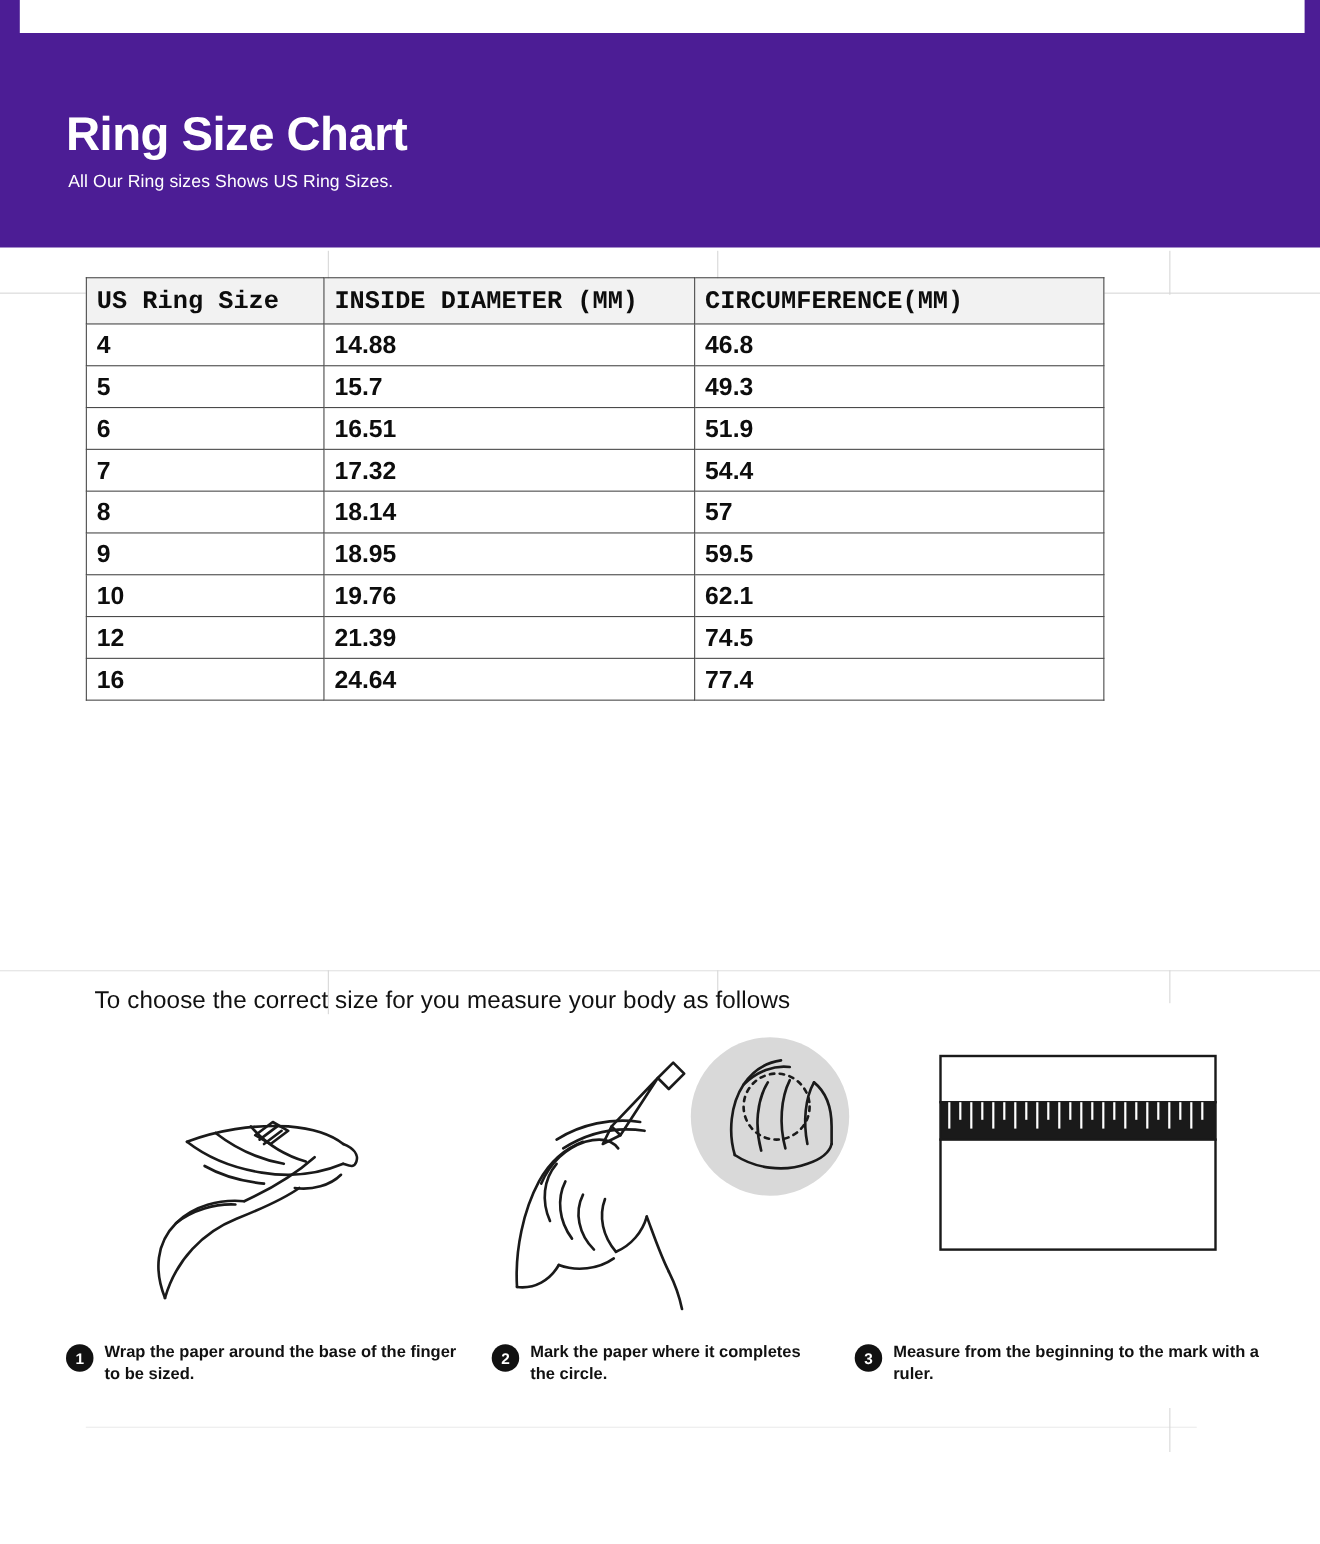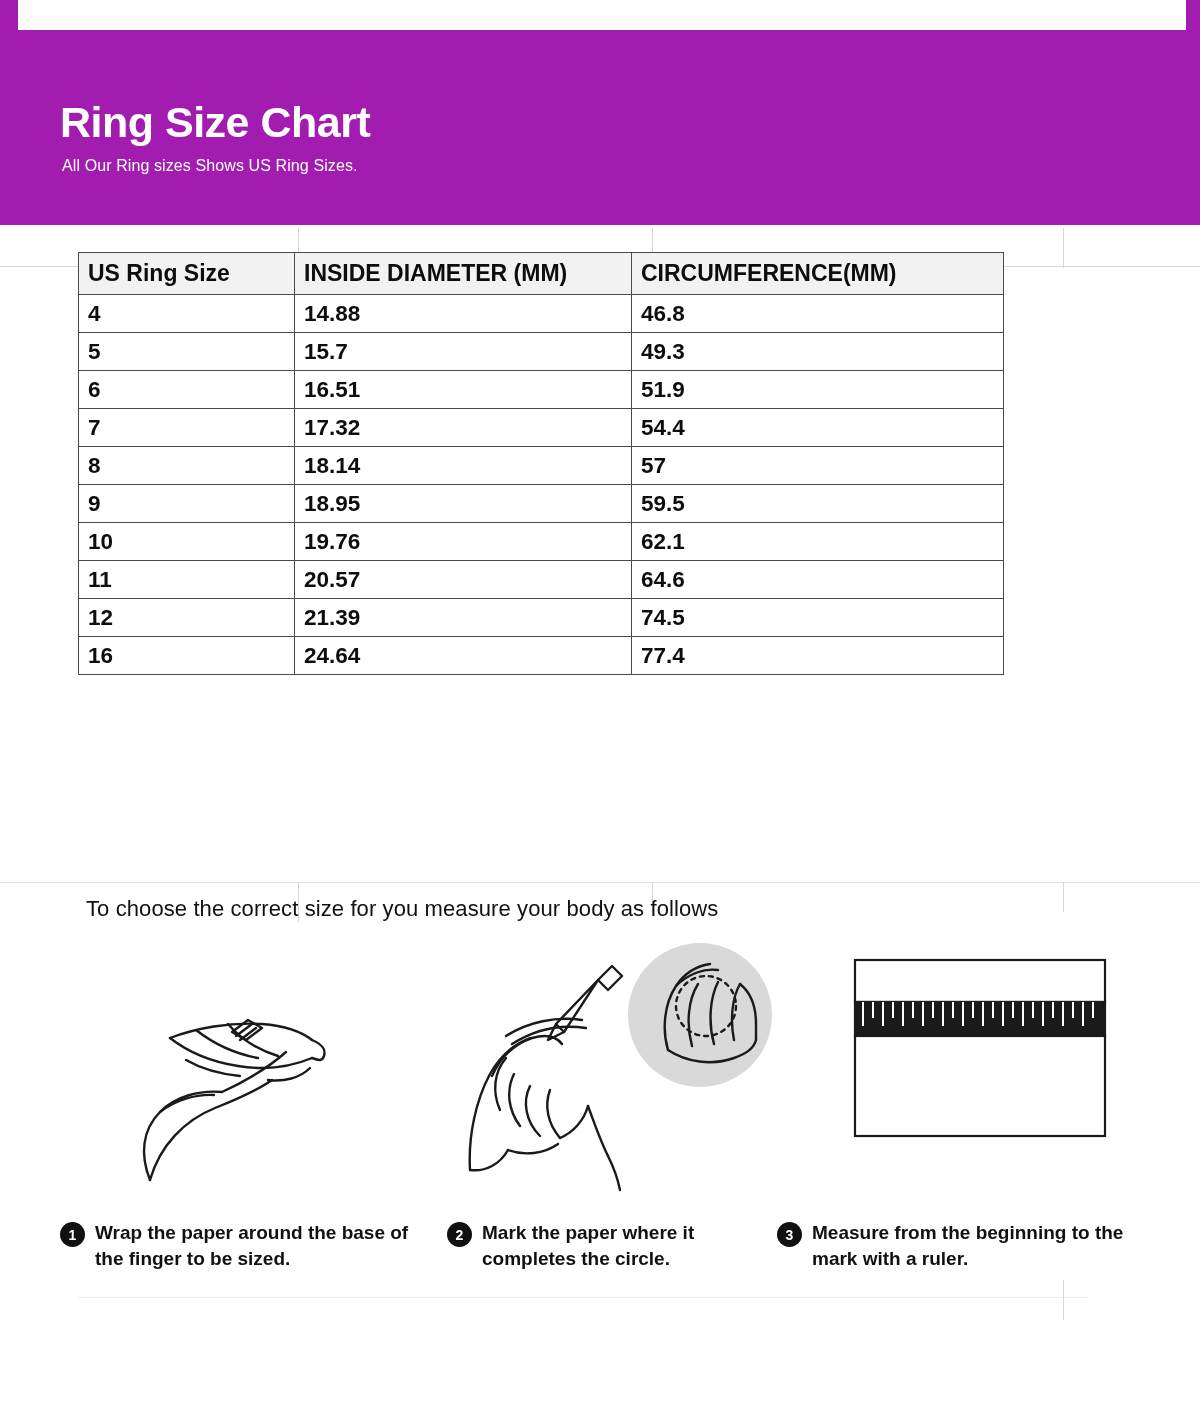--- a/index.html
+++ b/index.html
@@ -15,21 +15,21 @@
     color: #111111;
     overflow: hidden;
   }
 
   
   .top-band {
     position: absolute;
     left: 0; top: 0;
     width: 1200px;
     height: 225px;
-    background: #a21caf;
+    background: #4c1d95;
   }
   .top-white-notch {
     position: absolute;
     left: 18px;
     top: 0;
     width: 1168px;
     height: 30px;
     background: #ffffff;
   }
   .header-text {
@@ -80,20 +80,21 @@
     height: 38px;
     box-sizing: border-box;
     font-size: 22.5px;
     color: #0d0d0d;
   }
   table.ring th {
     font-weight: bold;
     font-size: 23px;
     background: #f2f2f2;
     height: 42px;
+    font-family: Liberation Mono, monospace;
   }
   table.ring td {
     font-weight: bold;
     background: #ffffff;
   }
   col.c1 { width: 216px; }
   col.c2 { width: 337px; }
   col.c3 { width: 372px; }
 
   
@@ -141,21 +142,21 @@
     background: #111111;
     color: #ffffff;
     font-size: 14px;
     font-weight: bold;
     display: flex;
     align-items: center;
     justify-content: center;
     margin-top: 2px;
   }
   .step-text {
-    font-size: 19px;
+    font-size: 15px;
     font-weight: bold;
     line-height: 1.35;
     color: #111111;
   }
 </style>
 </head>
 <body>
 
 <div class="guide v" style="left:298px; top:228px; height:50px;"></div>
 <div class="guide v" style="left:652px; top:228px; height:36px;"></div>
@@ -219,25 +220,20 @@
       </tr>
       <tr>
         <td>9</td>
         <td>18.95</td>
         <td>59.5</td>
       </tr>
       <tr>
         <td>10</td>
         <td>19.76</td>
         <td>62.1</td>
-      </tr>
-      <tr>
-        <td>11</td>
-        <td>20.57</td>
-        <td>64.6</td>
       </tr>
       <tr>
         <td>12</td>
         <td>21.39</td>
         <td>74.5</td>
       </tr>
       <tr>
         <td>16</td>
         <td>24.64</td>
         <td>77.4</td>

